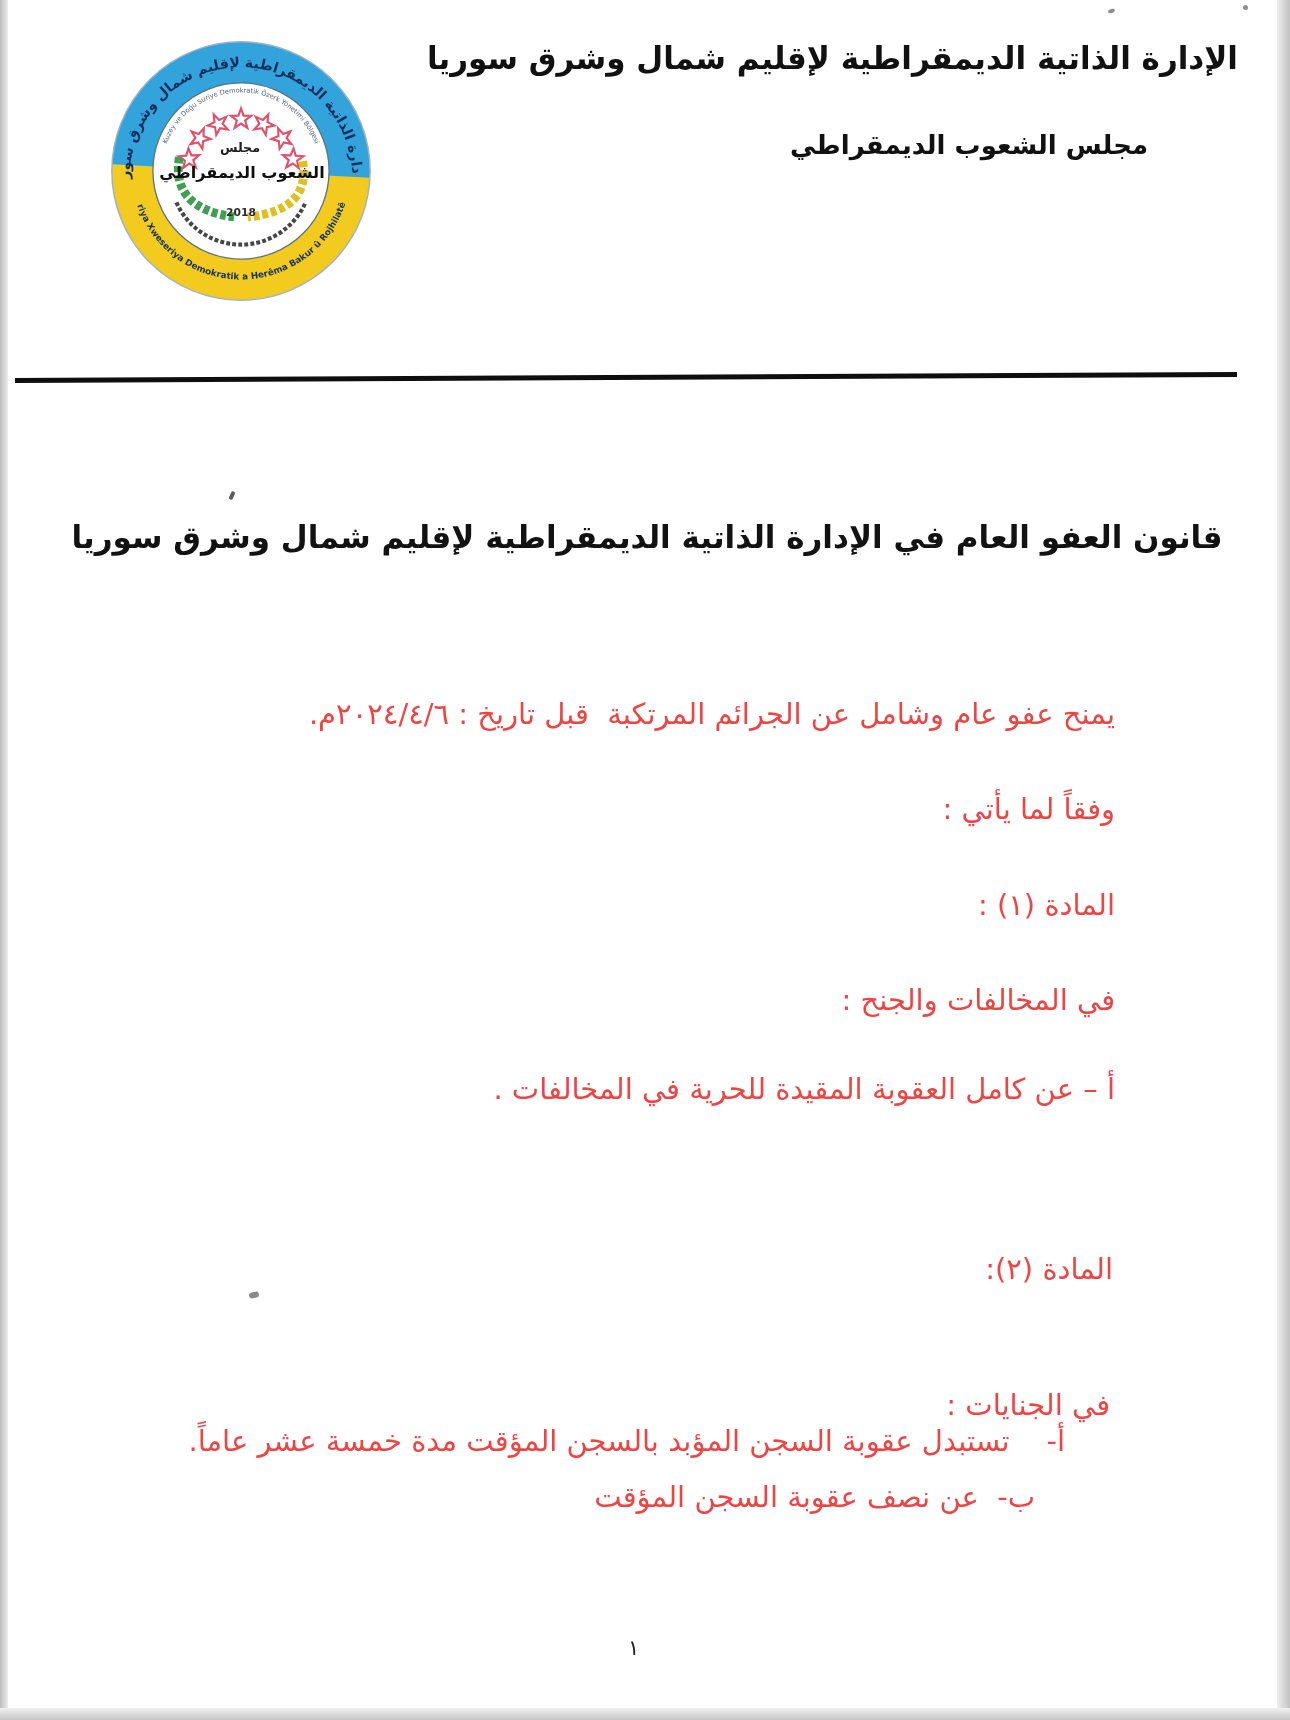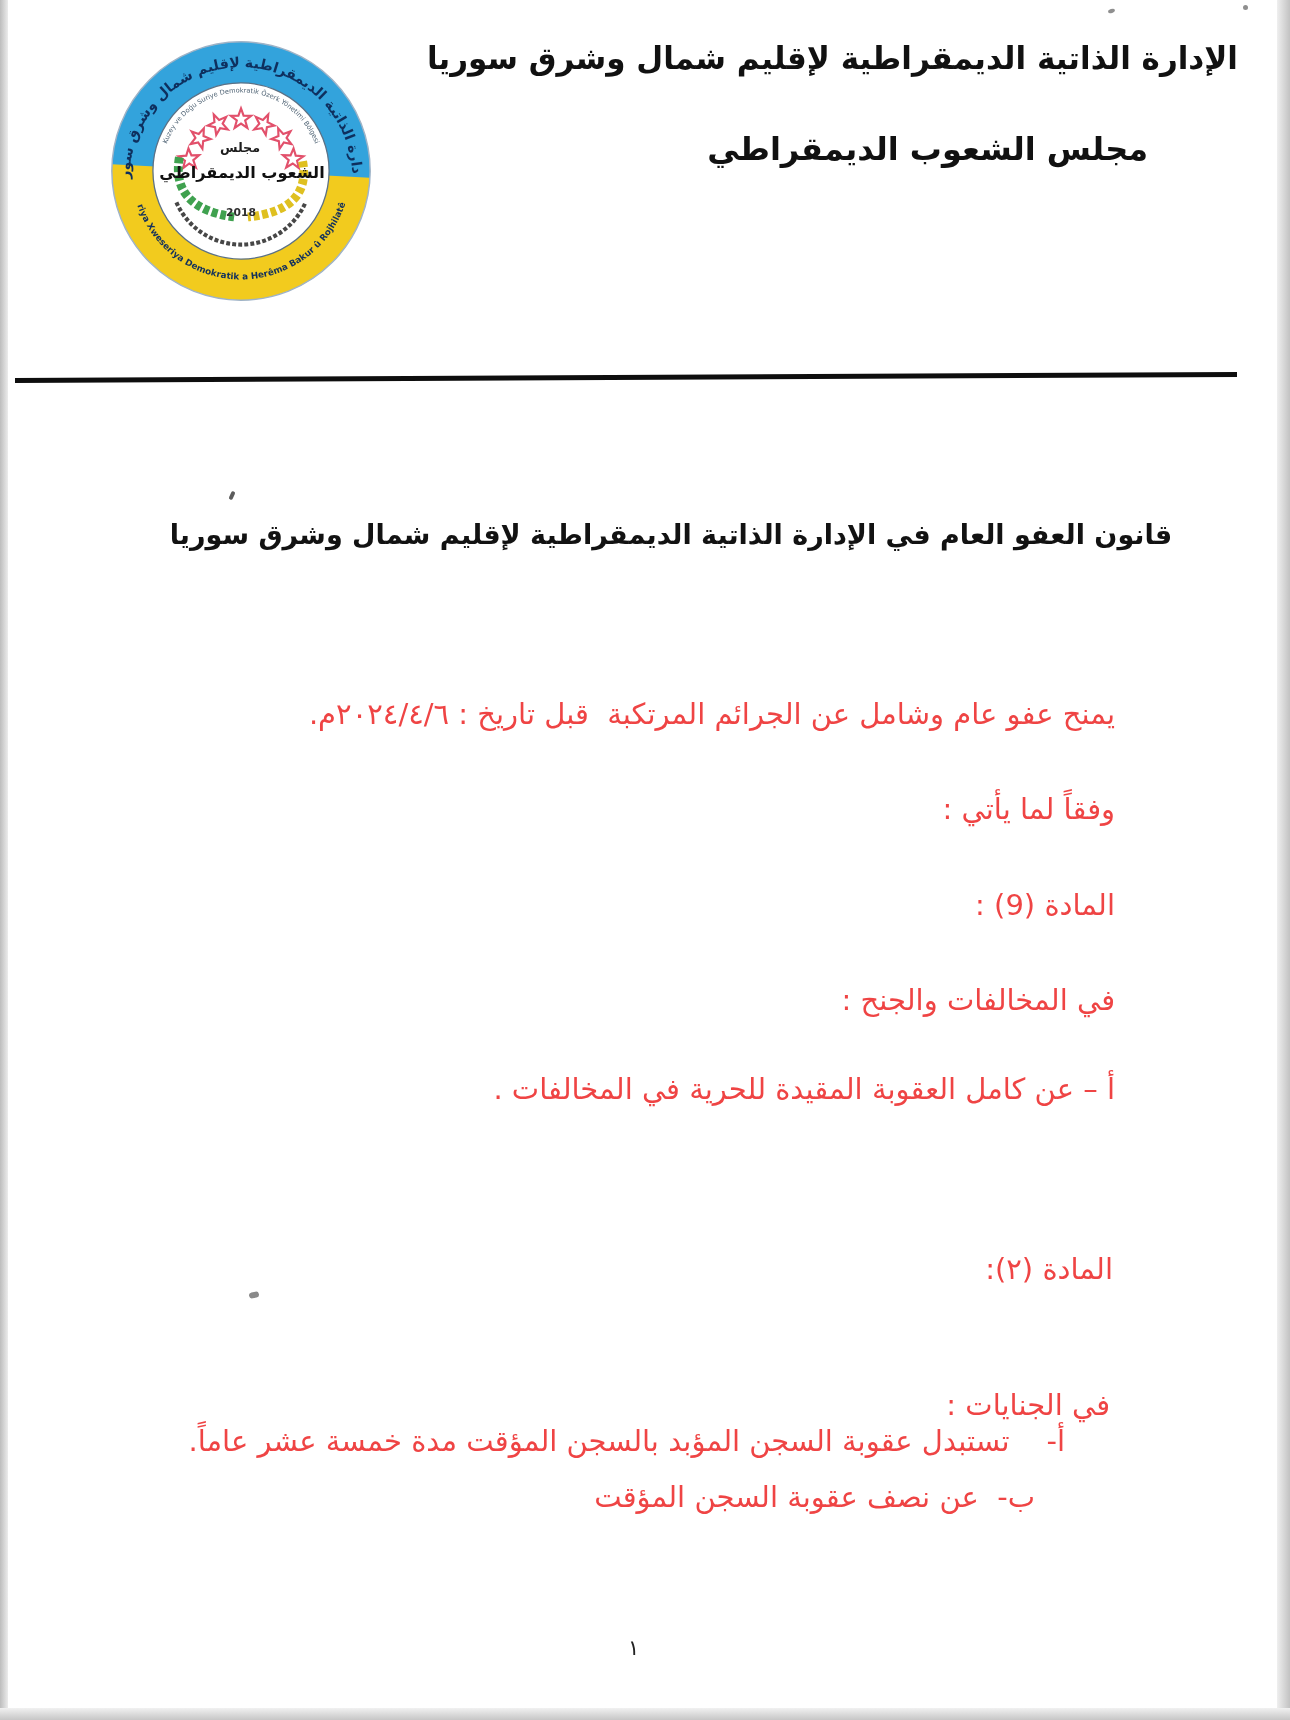--- a/index.html
+++ b/index.html
@@ -8,26 +8,26 @@
     font-family:"DejaVu Sans", sans-serif;color:#161616;overflow:hidden;
   }
   .edge-left{position:absolute;left:0;top:0;width:8px;height:100%;
     background:linear-gradient(90deg,#bdbdbd,#ececec);}
   .edge-right{position:absolute;right:0;top:0;width:13px;height:100%;
     background:linear-gradient(270deg,#c2c2c2,#efefef);}
   .edge-bottom{position:absolute;bottom:0;left:0;width:100%;height:12px;
     background:linear-gradient(0deg,#c6c6c6,#f1f1f1);}
   .hdr{position:absolute;direction:rtl;white-space:nowrap;font-weight:700;color:#111;}
   .hdr.l1{right:52px;top:40px;font-size:31px;}
-  .hdr.l2{right:142px;top:130px;font-size:32px;}
+  .hdr.l2{right:142px;top:130px;font-size:26px;}
   .rule{position:absolute;left:15px;top:378px;width:1222px;height:5px;background:#0e0e0e;
     transform:rotate(-0.28deg);transform-origin:left center;}
   .title{position:absolute;direction:rtl;white-space:nowrap;font-weight:700;color:#121212;}
   .title.t1{left:670px;top:450px;transform:translateX(-50%);font-size:33px;}
-  .title.t2{left:647px;top:519px;transform:translateX(-50%);font-size:27px;margin-left:24px;}
+  .title.t2{left:647px;top:519px;transform:translateX(-50%);font-size:31px;}
   .bline{position:absolute;direction:rtl;white-space:pre;font-size:29px;color:#ef4444;}
   .b-intro{top:697px;right:175px;}
   .b-according{top:792px;right:175px;}
   .b-art1{top:888px;right:175px;}
   .b-art1scope{top:983px;right:175px;}
   .b-art1a{top:1072px;right:175px;}
   .b-art1b{top:1163px;right:177px;}
   .b-art2{top:1252px;right:177px;}
   .b-art2scope{top:1344px;right:180px;margin-top:44px;}
   .b-art2a{top:1424px;right:225px;}
@@ -98,21 +98,21 @@
 
   <div class="hdr l1">الإدارة الذاتية الديمقراطية لإقليم شمال وشرق سوريا</div>
   <div class="hdr l2">مجلس الشعوب الديمقراطي</div>
 
   <div class="rule"></div>
 
   <div class="title t2">قانون العفو العام في الإدارة الذاتية الديمقراطية لإقليم  شمال وشرق سوريا</div>
 
   <div class="bline b-intro">يمنح عفو عام وشامل عن الجرائم المرتكبة  قبل تاريخ : ٢٠٢٤/٤/٦م.</div>
   <div class="bline b-according">وفقاً لما يأتي :</div>
-  <div class="bline b-art1">المادة (9) :</div>
+  <div class="bline b-art1">المادة (١) :</div>
   <div class="bline b-art1scope">في المخالفات والجنح :</div>
   <div class="bline b-art1a">أ – عن كامل العقوبة المقيدة للحرية في المخالفات .</div>
   <div class="bline b-art2">المادة (٢):</div>
   <div class="bline b-art2scope">في الجنايات :</div>
   <div class="bline b-art2a">أ-    تستبدل عقوبة السجن المؤبد بالسجن المؤقت مدة خمسة عشر عاماً.</div>
   <div class="bline b-art2b">ب-  عن نصف عقوبة السجن المؤقت</div>
 
   <div class="pageno">١</div>
 
   <div class="speck s1"></div>

